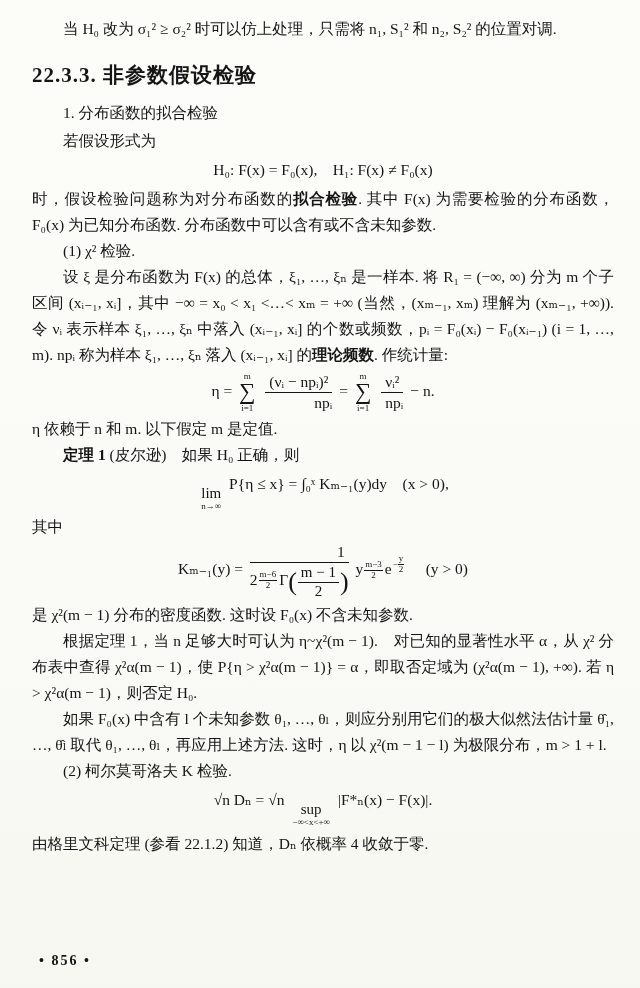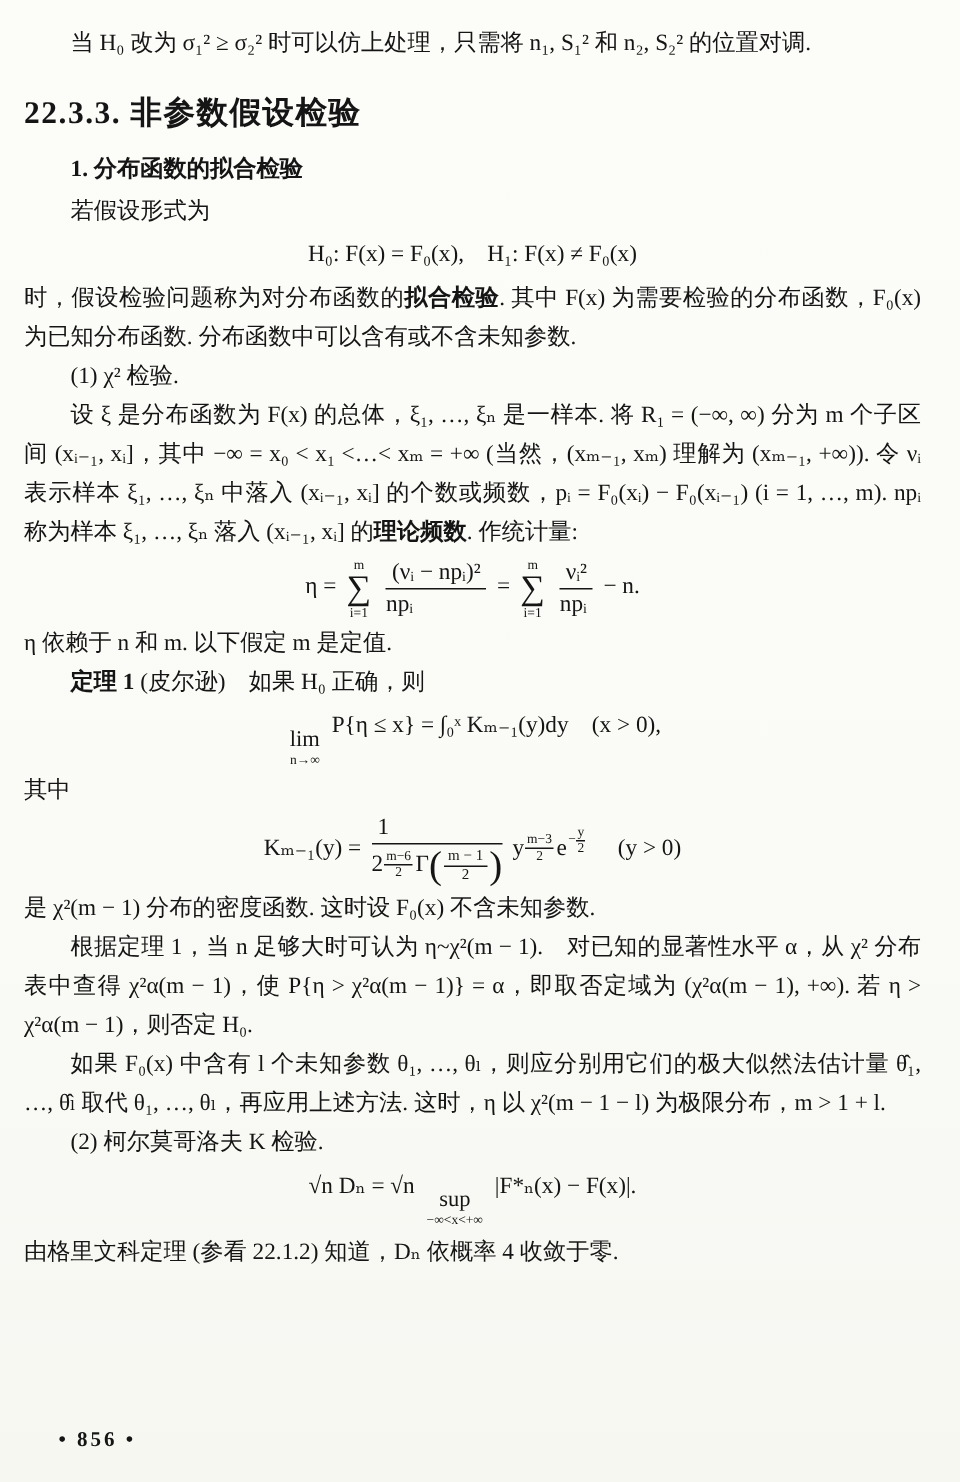--- a/index.html
+++ b/index.html
@@ -5,78 +5,78 @@
   * { box-sizing: border-box; }
   html,body { margin:0; padding:0; }
   body {
     width:640px; height:988px;
     background:#e9e9e6;
     font-family:"Liberation Serif","DejaVu Serif","DejaVu Sans",serif;
   }
   .page {
     position:relative;
     width:640px; height:988px;
-    padding:16px 26px 0 16px;
+    padding:16px 26px 0 32px;
     background:linear-gradient(180deg,#fcfcf9 0%,#fafaf6 60%,#f7f7f2 100%);
     color:#151515;
     font-size:15.5px;
     line-height:26px;
     text-align:justify;
     overflow:hidden;
   }
   .para { margin:0; }
   .indent { text-indent:2em; }
   b { font-weight:bold;margin-top:42px; }
   .heading {
     font-family:Liberation Serif, serif;
     font-weight:bold;
     font-size:21px;
     line-height:26px;
     margin:20px 0 12px 0;
     letter-spacing:1px;
     text-align:left;
   }
-  .subheading { font-weight:bold; margin:0 0 2px 0; text-indent:2em; }
+  .subheading { font-weight:normal; margin:0 0 2px 0; text-indent:2em; }
   .formula {
     text-align:center;
     margin:3px 0;
     white-space:nowrap;
     text-indent:0;
   }
   
   .sum {
     display:inline-flex; flex-direction:column; align-items:center;
     vertical-align:middle; line-height:1; margin:0 3px;
   }
   .sum-top,.sum-bot { font-size:9px; line-height:10px; }
   .sum-sym { font-size:23px; line-height:22px; }
   
   .frac {
-    display:inline-block; text-align:left; vertical-align:middle;
+    display:inline-block; text-align:right; vertical-align:middle;
     line-height:1.15; margin:0 3px;
   }
   .frac .num { display:block; padding:0 4px 1px; border-bottom:1.5px solid #151515; }
   .frac .den { display:block; padding-top:1px; }
   
   .limstack {
     display:inline-flex; flex-direction:column; align-items:center;
     vertical-align:-9px; line-height:1.1; margin:0 4px;
   }
   .lim-main { font-size:15px; }
   .lim-sub { font-size:9px; }
   
   .exp {
     display:inline-flex; align-items:center;
     vertical-align:8px; font-size:9px; line-height:1.1; margin:0 2px 0 1px;
   }
   .mfrac { display:inline-flex; flex-direction:column; align-items:center; line-height:1.1; }
   .mf-n { border-bottom:1px solid #151515; padding:0 1px; }
   .mf-d { padding-top:0; }
   
-  .infrac { display:inline-flex; flex-direction:column; align-items:center; vertical-align:middle; line-height:1.1; font-size:10px; margin:0 1px; }
+  .infrac { display:inline-flex; flex-direction:column; align-items:center; vertical-align:middle; line-height:1.1; font-size:15px; margin:0 1px; }
   .infrac .mf-n { border-bottom:1.3px solid #151515; padding:0 3px 1px; }
   .bigp { font-size:26px; vertical-align:middle; line-height:1; }
   .pagenum {
     position:absolute; left:39px; bottom:14px;
     font-weight:bold; font-size:14px; letter-spacing:2px;
   }
 </style>
 </head>
 <body>
 

